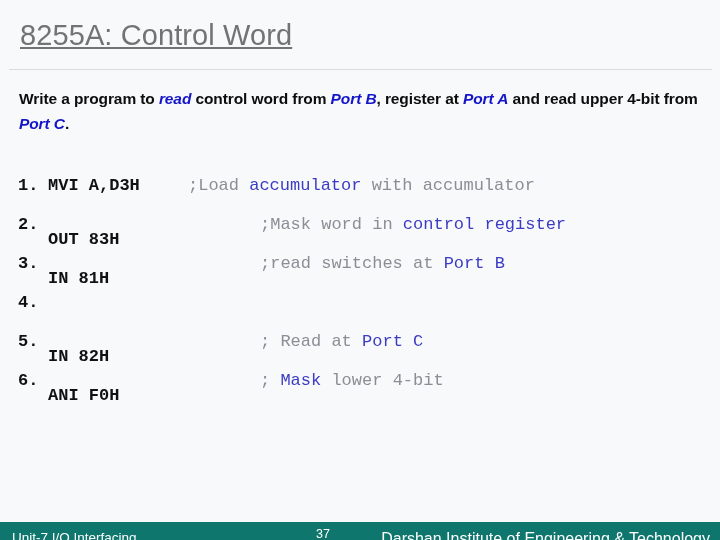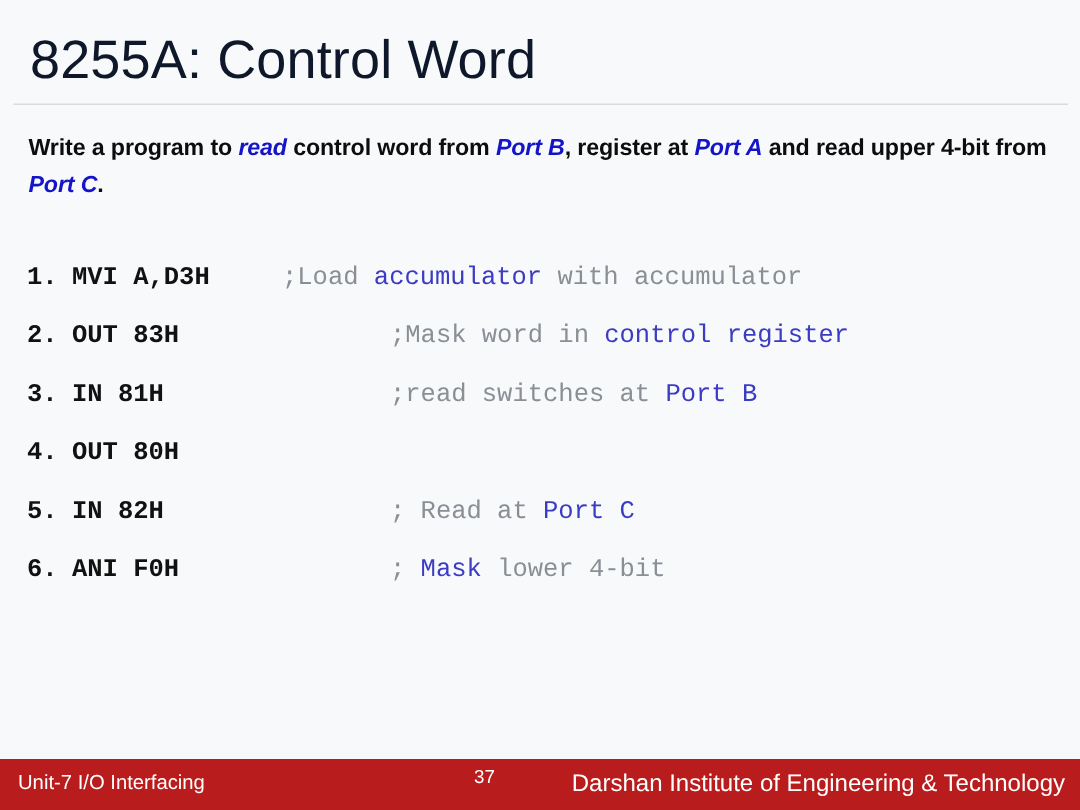--- a/index.html
+++ b/index.html
@@ -21,25 +21,26 @@
     width: 720px;
     height: 540px;
     background: #f7f9fa;
   }
 
   
   .title {
     position: absolute;
     left: 20px;
     top: 19px;
-    font-size: 36px;
+    font-size: 29px;
     font-weight: 400;
-    color: #0f172a;
+    color: #737373;
     letter-spacing: 0.1px;
     white-space: nowrap;
+    text-decoration: underline;
   }
   .title-rule {
     position: absolute;
     left: 9px;
     top: 69px;
     width: 703px;
     height: 1px;
     background: #d8dcdd;
   }
 
@@ -88,30 +89,30 @@
   .code-comment {
     display: inline-block;
     color: #8a8f95;
     flex: 0 0 auto;
     font-weight: 400;
   }
   .code-comment .blue { color: #3b3bc4; }
 
   
   .w-instr-wide { width: 140px; }
-  .w-instr      { width: 212px; }
+  .w-instr      { width: 212px; margin-top: 15px; }
 
   
   .footer {
     position: absolute;
     left: 0;
     bottom: 0;
     width: 720px;
-    height: 34px;
-    background: #b91c1c;
+    height: 18px;
+    background: #0f766e;
     color: #ffffff;
   }
   .footer-left {
     position: absolute;
     left: 12px;
     top: 8px;
     font-size: 13.5px;
     white-space: nowrap;
   }
   .footer-page {
@@ -140,21 +141,21 @@
   <div class="intro"><span>Write a program to </span><span class="hl">read</span><span> control word from </span><span class="hl">Port B</span><span>, register at </span><span class="hl">Port A</span><span> and read upper 4-bit from </span><span class="hl">Port C</span><span>.</span></div>
 
   <div class="code">
 
     <div class="code-row"><span class="code-num">1.</span><span class="code-instr w-instr-wide">MVI A,D3H</span><span class="code-comment"><span>;Load </span><span class="blue">accumulator</span><span> with accumulator</span></span></div>
 
     <div class="code-row"><span class="code-num">2.</span><span class="code-instr w-instr">OUT 83H</span><span class="code-comment"><span>;Mask word in </span><span class="blue">control register</span><span></span></span></div>
 
     <div class="code-row"><span class="code-num">3.</span><span class="code-instr w-instr">IN 81H</span><span class="code-comment"><span>;read switches at </span><span class="blue">Port B</span><span></span></span></div>
 
-    <div class="code-row"><span class="code-num">4.</span><span class="code-instr w-instr">OUT 80H</span></div>
+    <div class="code-row"><span class="code-num">4.</span></div>
 
     <div class="code-row"><span class="code-num">5.</span><span class="code-instr w-instr">IN 82H</span><span class="code-comment"><span>; Read at </span><span class="blue">Port C</span><span></span></span></div>
 
     <div class="code-row"><span class="code-num">6.</span><span class="code-instr w-instr">ANI F0H</span><span class="code-comment"><span>; </span><span class="blue">Mask</span><span> lower 4-bit</span></span></div>
 
   </div>
 
   <div class="footer">
     <div class="footer-left">Unit-7 I/O Interfacing</div>
     <div class="footer-page">37</div>

